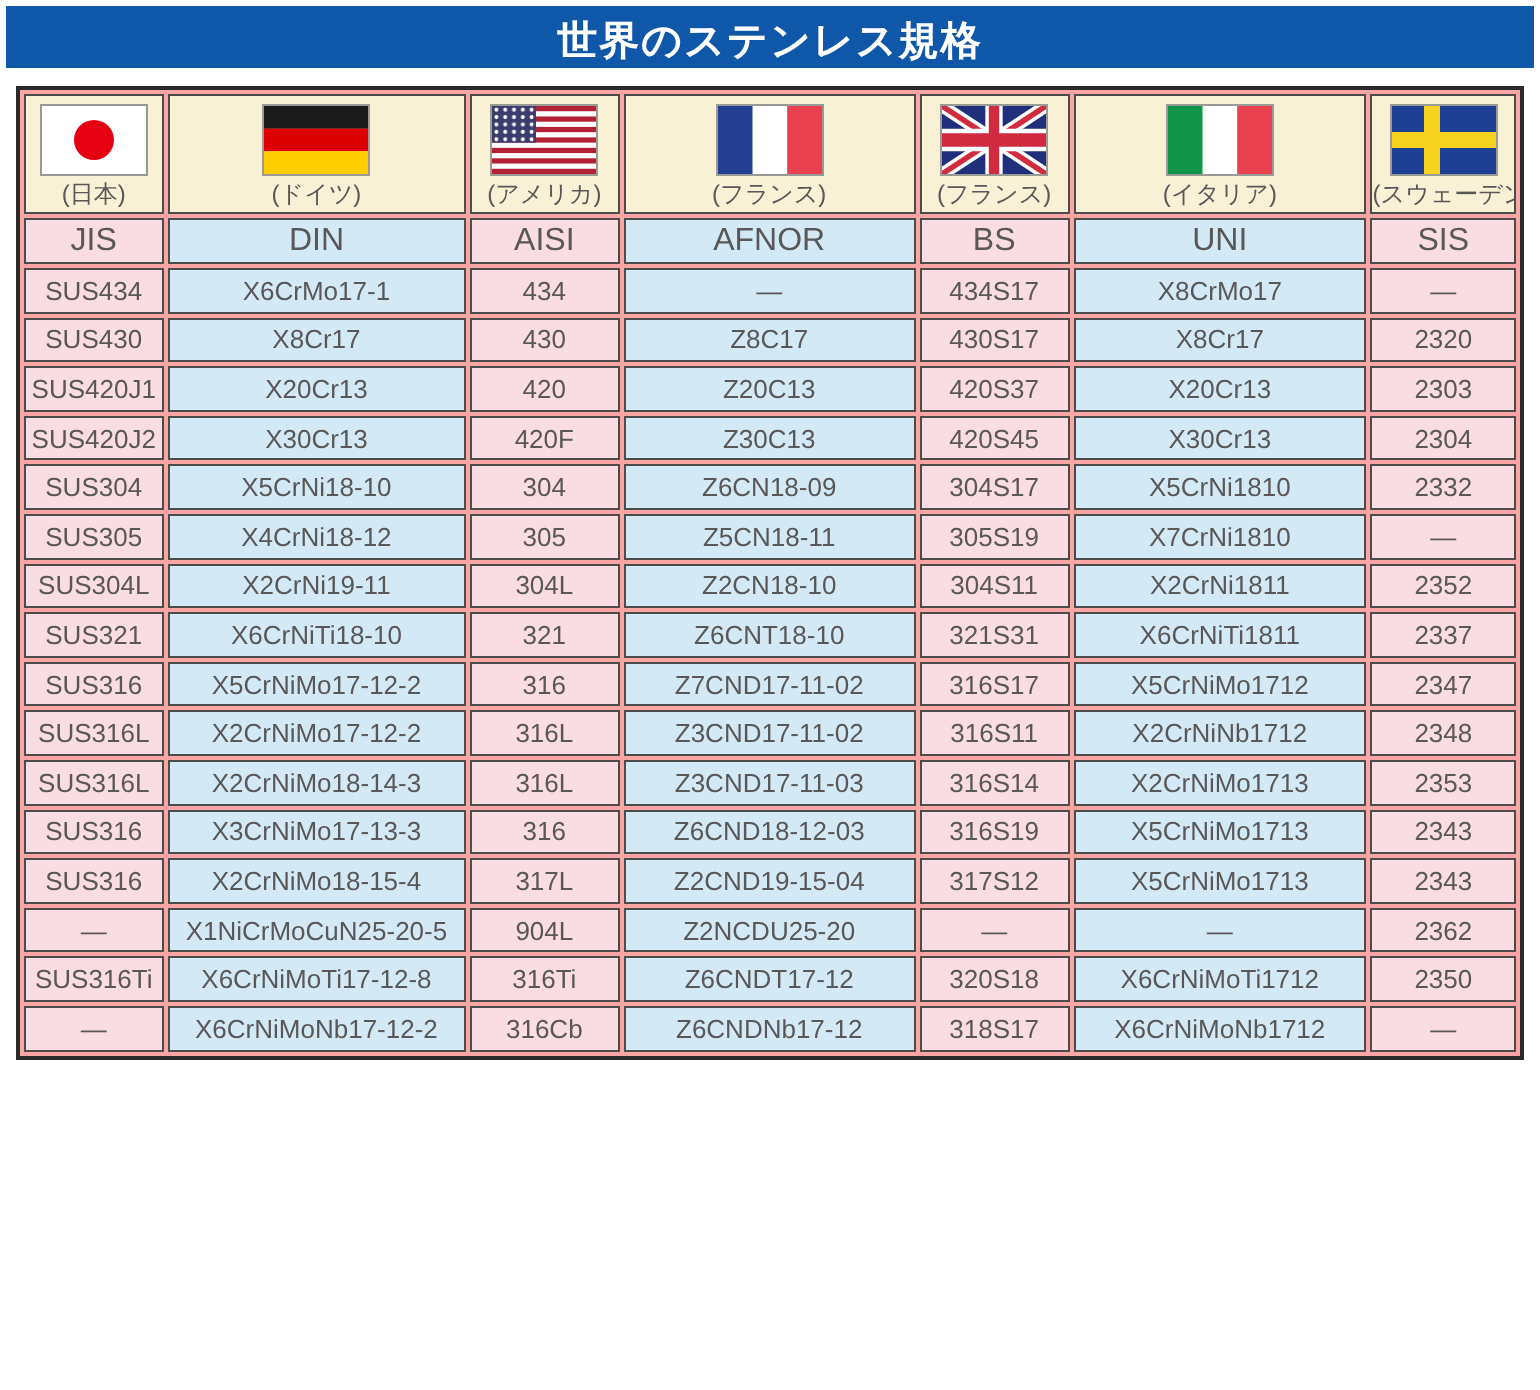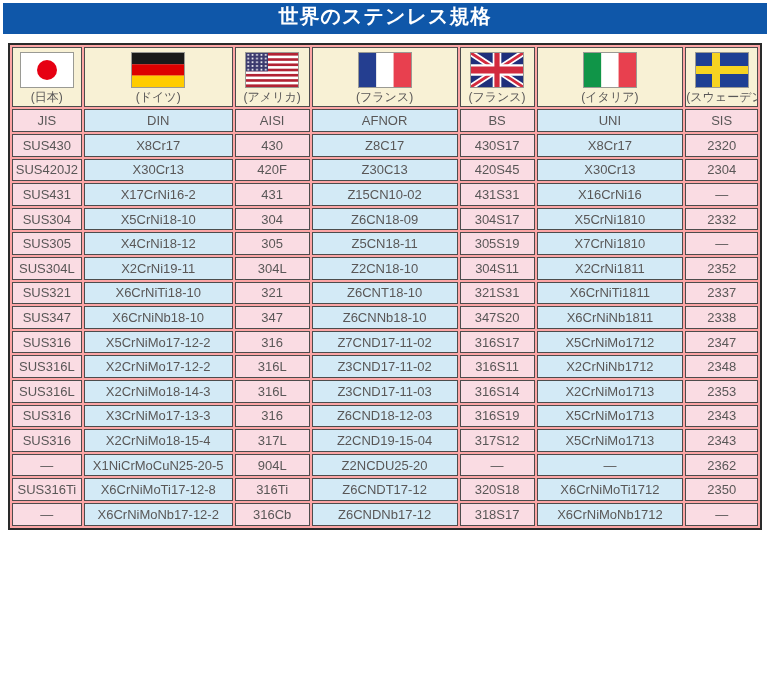--- a/index.html
+++ b/index.html
@@ -9,21 +9,21 @@
   *{box-sizing:border-box; margin:0; padding:0;}
   html,body{background:#fff;}
   body{
     width:770px; height:695px; overflow:hidden;
     font-family:"Liberation Sans","DejaVu Sans",sans-serif;
     color:var(--text);
   }
   .title-bar{
     margin:3px 3px 0 3px; height:31px;
     background:var(--title-bg); color:var(--title-text);
-    display:flex; align-items:flex-start; justify-content:center;
+    display:flex; align-items:flex-end; justify-content:center;
     font-size:20px; font-weight:bold; letter-spacing:1px;
   }
   .table-wrap{
     margin:9px 8px 0 8px;
     border:2px solid var(--outer-border);
     background:#fff;
   }
   table{
     width:100%; table-layout:fixed;
     border-collapse:separate; border-spacing:2px;
@@ -33,21 +33,21 @@
     border:1px solid var(--border);
     text-align:center; vertical-align:middle;
     color:var(--text); font-weight:normal;
     overflow:hidden; white-space:nowrap;
   }
   .pink{background:var(--pink);}
   .blue{background:var(--blue);}
   .flag-cell{background:var(--header-cream); height:58px; padding-top:4px; vertical-align:top;}
   .flag{display:block; margin:1px auto 0 auto; width:52px; height:34px; outline:1px solid #9a9a94;}
   .country-label{display:block; font-size:12px; margin-top:2px; color:var(--text);}
-  .code-row th{height:23px; font-size:13px;}
+  .code-row th{height:23px; font-size:16px;}
   td.cell{height:22.6px; font-size:13px;}
 </style>
 </head>
 <body>
 
 <div class="title-bar">
   <span>世界のステンレス規格</span>
 </div>
 
 <div class="table-wrap">
@@ -140,47 +140,56 @@
         <th class="blue">DIN</th>
         <th class="pink">AISI</th>
         <th class="blue">AFNOR</th>
         <th class="pink">BS</th>
         <th class="blue">UNI</th>
         <th class="pink">SIS</th>
       </tr>
     </thead>
     <tbody>
         <tr>
+          <td class="cell pink">SUS434</td>
+          <td class="cell blue">X6CrMo17-1</td>
+          <td class="cell pink">434</td>
+          <td class="cell blue">—</td>
+          <td class="cell pink">434S17</td>
+          <td class="cell blue">X8CrMo17</td>
+          <td class="cell pink">—</td>
+        </tr>
+        <tr>
           <td class="cell pink">SUS430</td>
           <td class="cell blue">X8Cr17</td>
           <td class="cell pink">430</td>
           <td class="cell blue">Z8C17</td>
           <td class="cell pink">430S17</td>
           <td class="cell blue">X8Cr17</td>
           <td class="cell pink">2320</td>
         </tr>
         <tr>
+          <td class="cell pink">SUS420J1</td>
+          <td class="cell blue">X20Cr13</td>
+          <td class="cell pink">420</td>
+          <td class="cell blue">Z20C13</td>
+          <td class="cell pink">420S37</td>
+          <td class="cell blue">X20Cr13</td>
+          <td class="cell pink">2303</td>
+        </tr>
+        <tr>
           <td class="cell pink">SUS420J2</td>
           <td class="cell blue">X30Cr13</td>
           <td class="cell pink">420F</td>
           <td class="cell blue">Z30C13</td>
           <td class="cell pink">420S45</td>
           <td class="cell blue">X30Cr13</td>
           <td class="cell pink">2304</td>
         </tr>
         <tr>
-          <td class="cell pink">SUS431</td>
-          <td class="cell blue">X17CrNi16-2</td>
-          <td class="cell pink">431</td>
-          <td class="cell blue">Z15CN10-02</td>
-          <td class="cell pink">431S31</td>
-          <td class="cell blue">X16CrNi16</td>
-          <td class="cell pink">—</td>
-        </tr>
-        <tr>
           <td class="cell pink">SUS304</td>
           <td class="cell blue">X5CrNi18-10</td>
           <td class="cell pink">304</td>
           <td class="cell blue">Z6CN18-09</td>
           <td class="cell pink">304S17</td>
           <td class="cell blue">X5CrNi1810</td>
           <td class="cell pink">2332</td>
         </tr>
         <tr>
           <td class="cell pink">SUS305</td>
@@ -203,29 +212,20 @@
         <tr>
           <td class="cell pink">SUS321</td>
           <td class="cell blue">X6CrNiTi18-10</td>
           <td class="cell pink">321</td>
           <td class="cell blue">Z6CNT18-10</td>
           <td class="cell pink">321S31</td>
           <td class="cell blue">X6CrNiTi1811</td>
           <td class="cell pink">2337</td>
         </tr>
         <tr>
-          <td class="cell pink">SUS347</td>
-          <td class="cell blue">X6CrNiNb18-10</td>
-          <td class="cell pink">347</td>
-          <td class="cell blue">Z6CNNb18-10</td>
-          <td class="cell pink">347S20</td>
-          <td class="cell blue">X6CrNiNb1811</td>
-          <td class="cell pink">2338</td>
-        </tr>
-        <tr>
           <td class="cell pink">SUS316</td>
           <td class="cell blue">X5CrNiMo17-12-2</td>
           <td class="cell pink">316</td>
           <td class="cell blue">Z7CND17-11-02</td>
           <td class="cell pink">316S17</td>
           <td class="cell blue">X5CrNiMo1712</td>
           <td class="cell pink">2347</td>
         </tr>
         <tr>
           <td class="cell pink">SUS316L</td>

